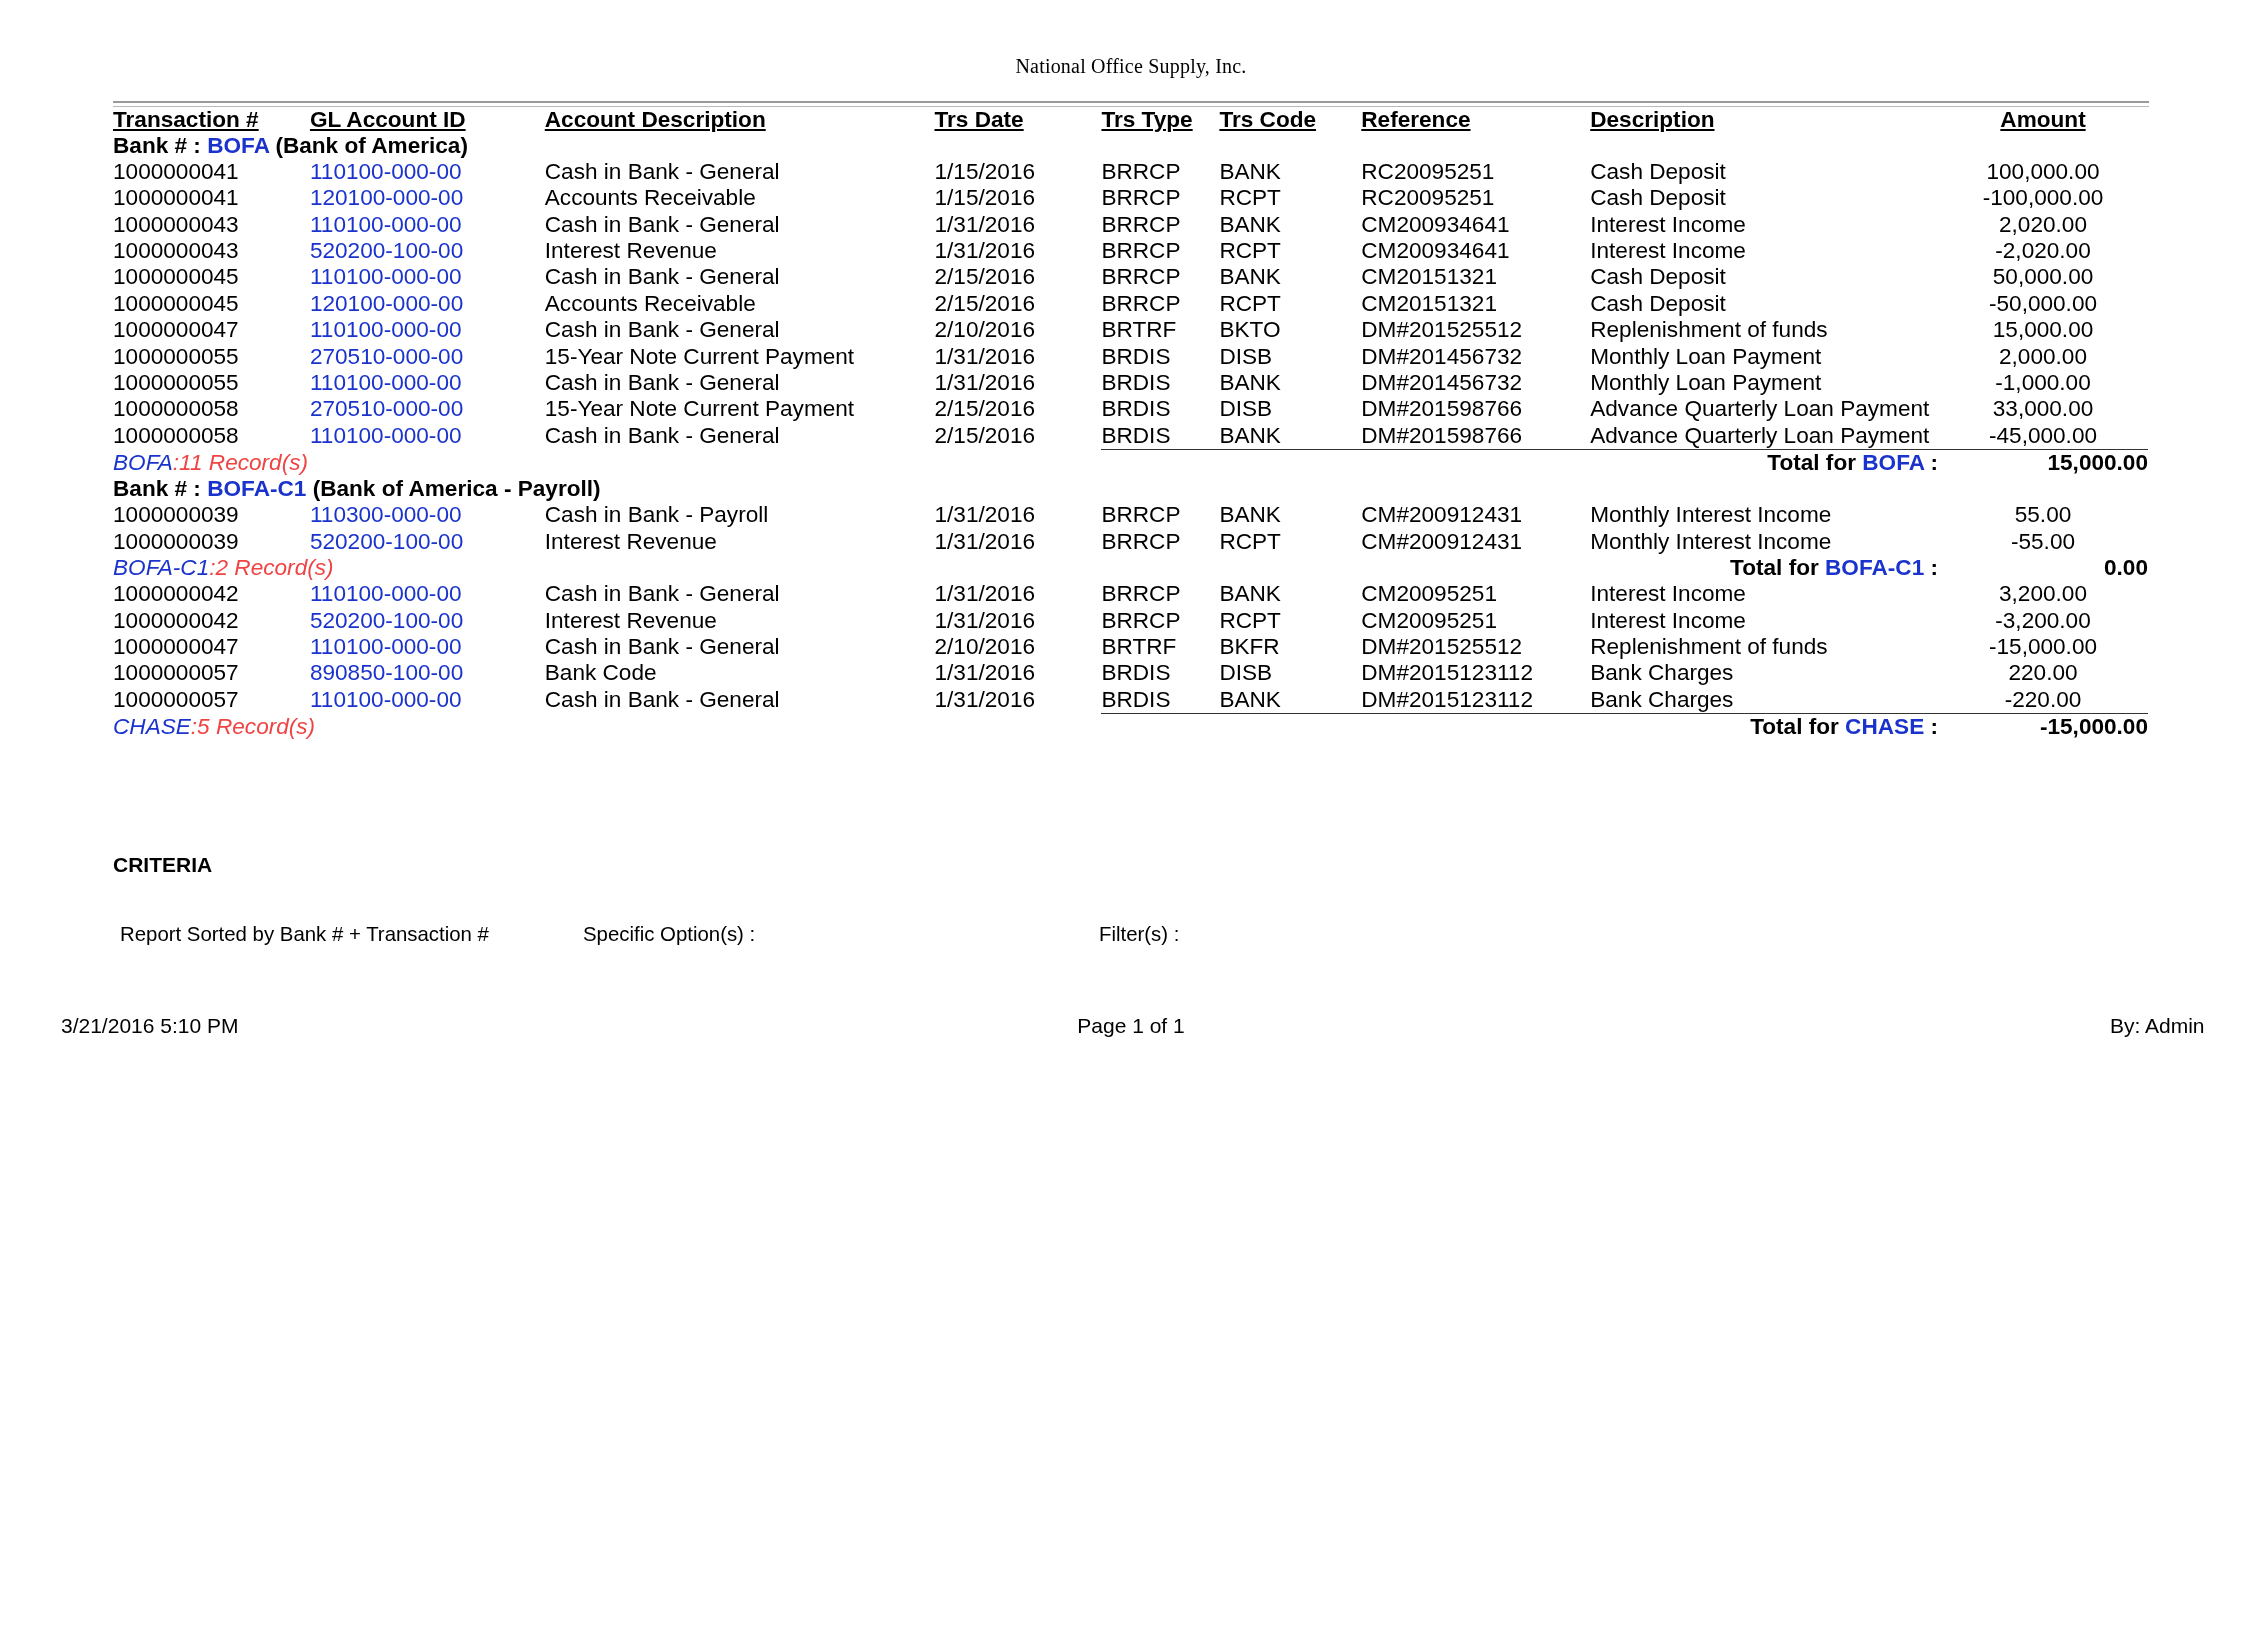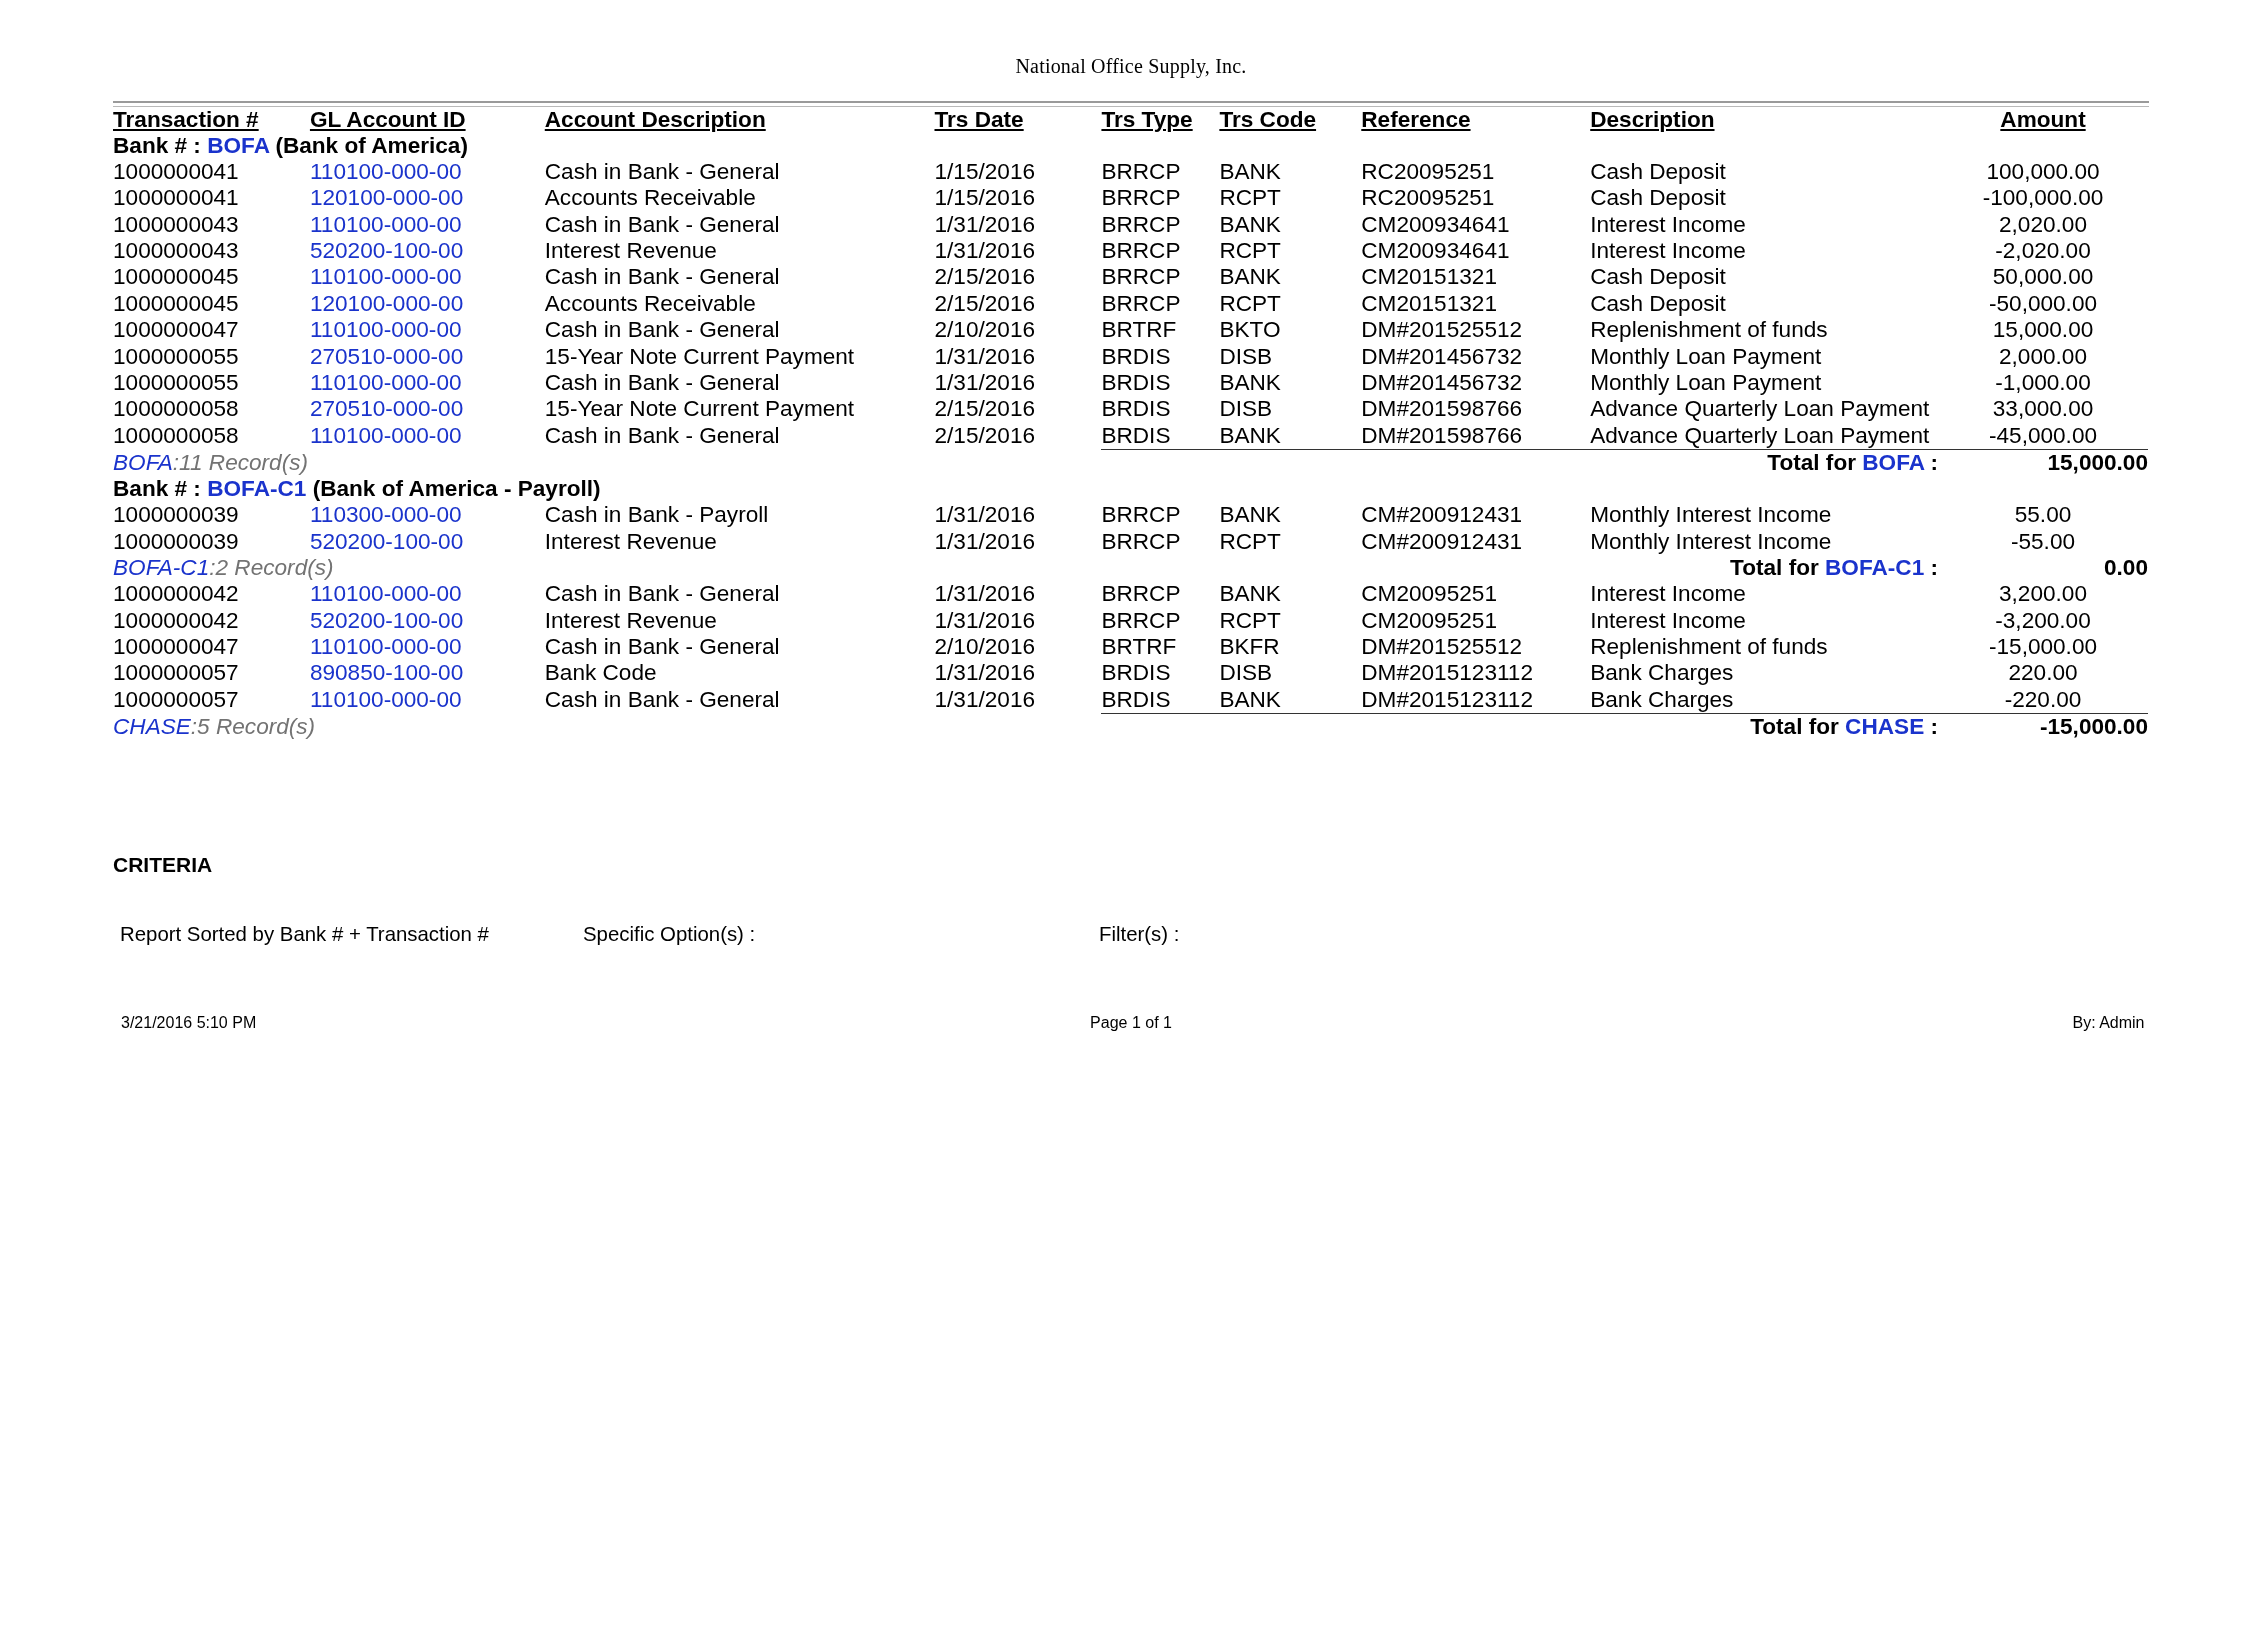--- a/index.html
+++ b/index.html
@@ -93,21 +93,21 @@
   .row td.gl { color: #1a33cc; }
   .subtotal-row td {
     padding-top: 10.6px;
     padding-bottom: 1.8px;
   }
   .italic { font-style: italic; }
   .rec-count {
     font-style: italic;
     color: #1a33cc;
   }
-  .rec-count .ital-black { color: #737373; font-style: italic; }
+  .rec-count .ital-black { color: #ef4444; font-style: italic; }
   .total-label {
     text-align: right;
     font-weight: bold;
     padding-right: 16px;
     white-space: nowrap;
   }
   .total-amt {
     text-align: right;
     font-weight: bold;
     padding-right: 3.5px;
@@ -125,23 +125,23 @@
     margin: 0 113px;
     margin-top: 46px;
     font-size: 20.4px;
     position: relative;
     height: 26.6px;
   }
   .criteria-line .c1 { position: absolute; left: 7px; }
   .criteria-line .c2 { position: absolute; left: 470px; }
   .criteria-line .c3 { position: absolute; left: 986px; }
   .footer {
-    margin: 0 114px;
+    margin: 0 54px;
     margin-top: 64px;
-    font-size: 16px;
+    font-size: 21px;
     position: relative;
     height: 35px;
   }
   .footer .f-left { position: absolute; left: 7px; }
   .footer .f-center { position: absolute; left: 0; right: 0; text-align: center; }
   .footer .f-right { position: absolute; right: 3.5px; }
   .two-line { line-height: 1.17; }
 </style>
 </head>
 <body>

